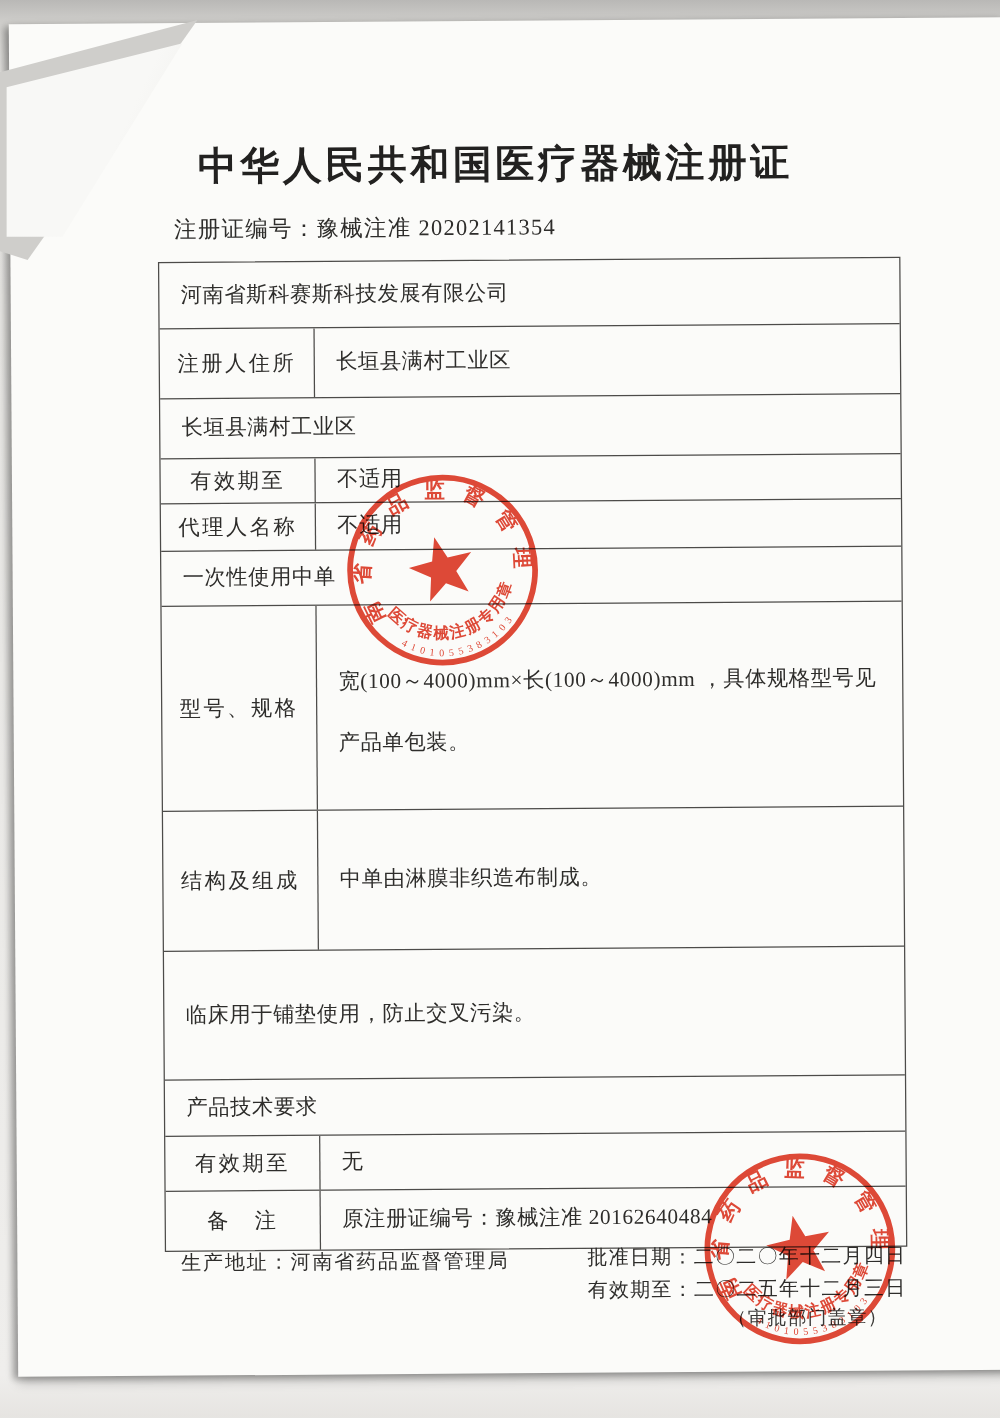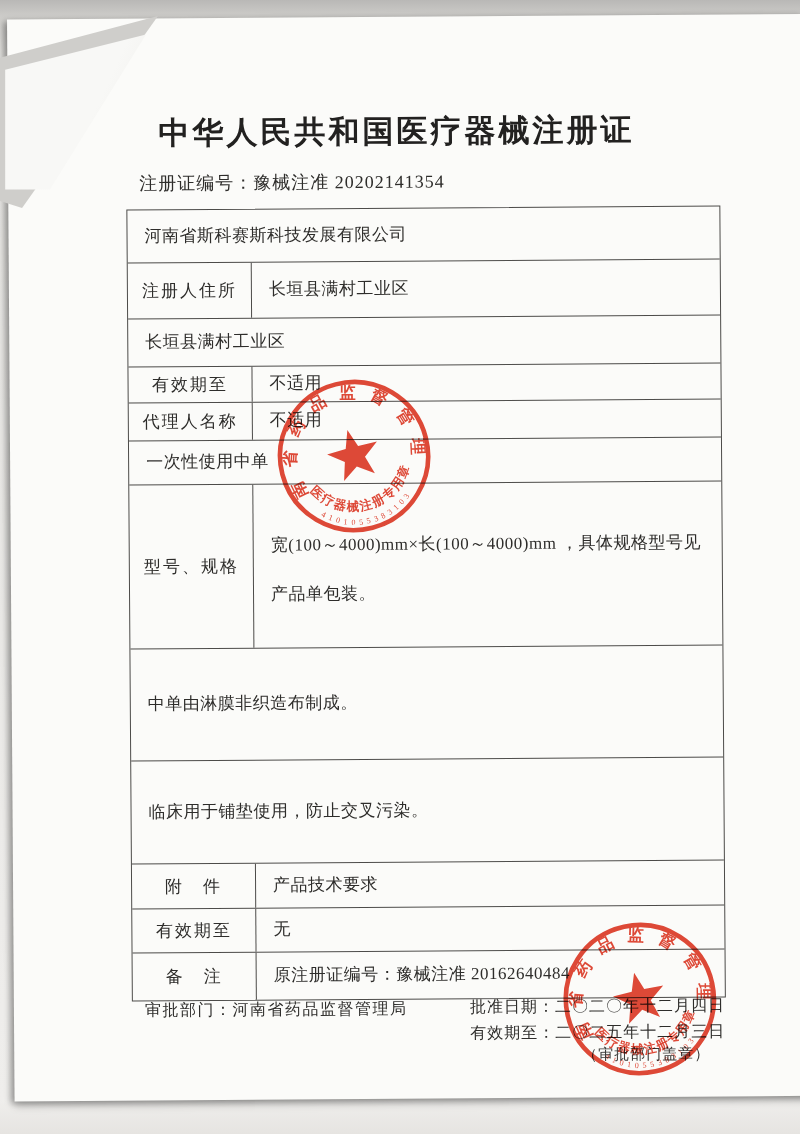--- a/index.html
+++ b/index.html
@@ -67,41 +67,41 @@
       <div class="val">不适用</div>
     </div>
     <div class="row r5">
       <div class="val">一次性使用中单</div>
     </div>
     <div class="row r6">
       <div class="lbl">型号、规格</div>
       <div class="val top">宽(100～4000)mm×长(100～4000)mm ，具体规格型号见产品单包装。</div>
     </div>
     <div class="row r7">
+      <div class="lbl">结构及组成</div>
       <div class="val">中单由淋膜非织造布制成。</div>
     </div>
     <div class="row r8">
       <div class="val">临床用于铺垫使用，防止交叉污染。</div>
     </div>
     <div class="row r9">
-      <div class="lbl">附　件</div>
       <div class="val">产品技术要求</div>
     </div>
     <div class="row r10">
       <div class="lbl">有效期至</div>
       <div class="val">无</div>
     </div>
     <div class="row r11">
       <div class="lbl">备　注</div>
       <div class="val">原注册证编号：豫械注准 20162640484</div>
     </div>
   </div>
 
   <div class="footer-left">
-    <span>审批部门：</span><span>河南省药品监督管理局</span>
+    <span>生产地址：</span><span>河南省药品监督管理局</span>
   </div>
 
   <div class="footer-right">
     <div>
       <span>批准日期：</span><span>二〇二〇年十二月四日</span>
     </div>
     <div>
       <span>有效期至：</span><span>二〇二五年十二月三日</span>
     </div>
   </div>

